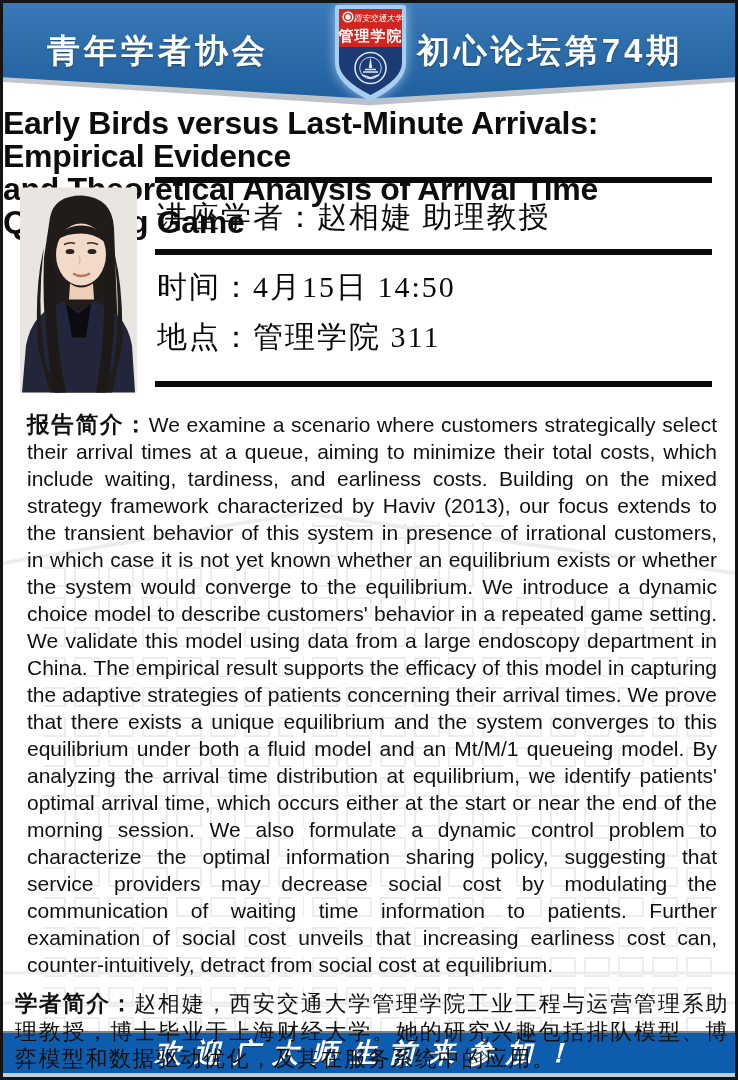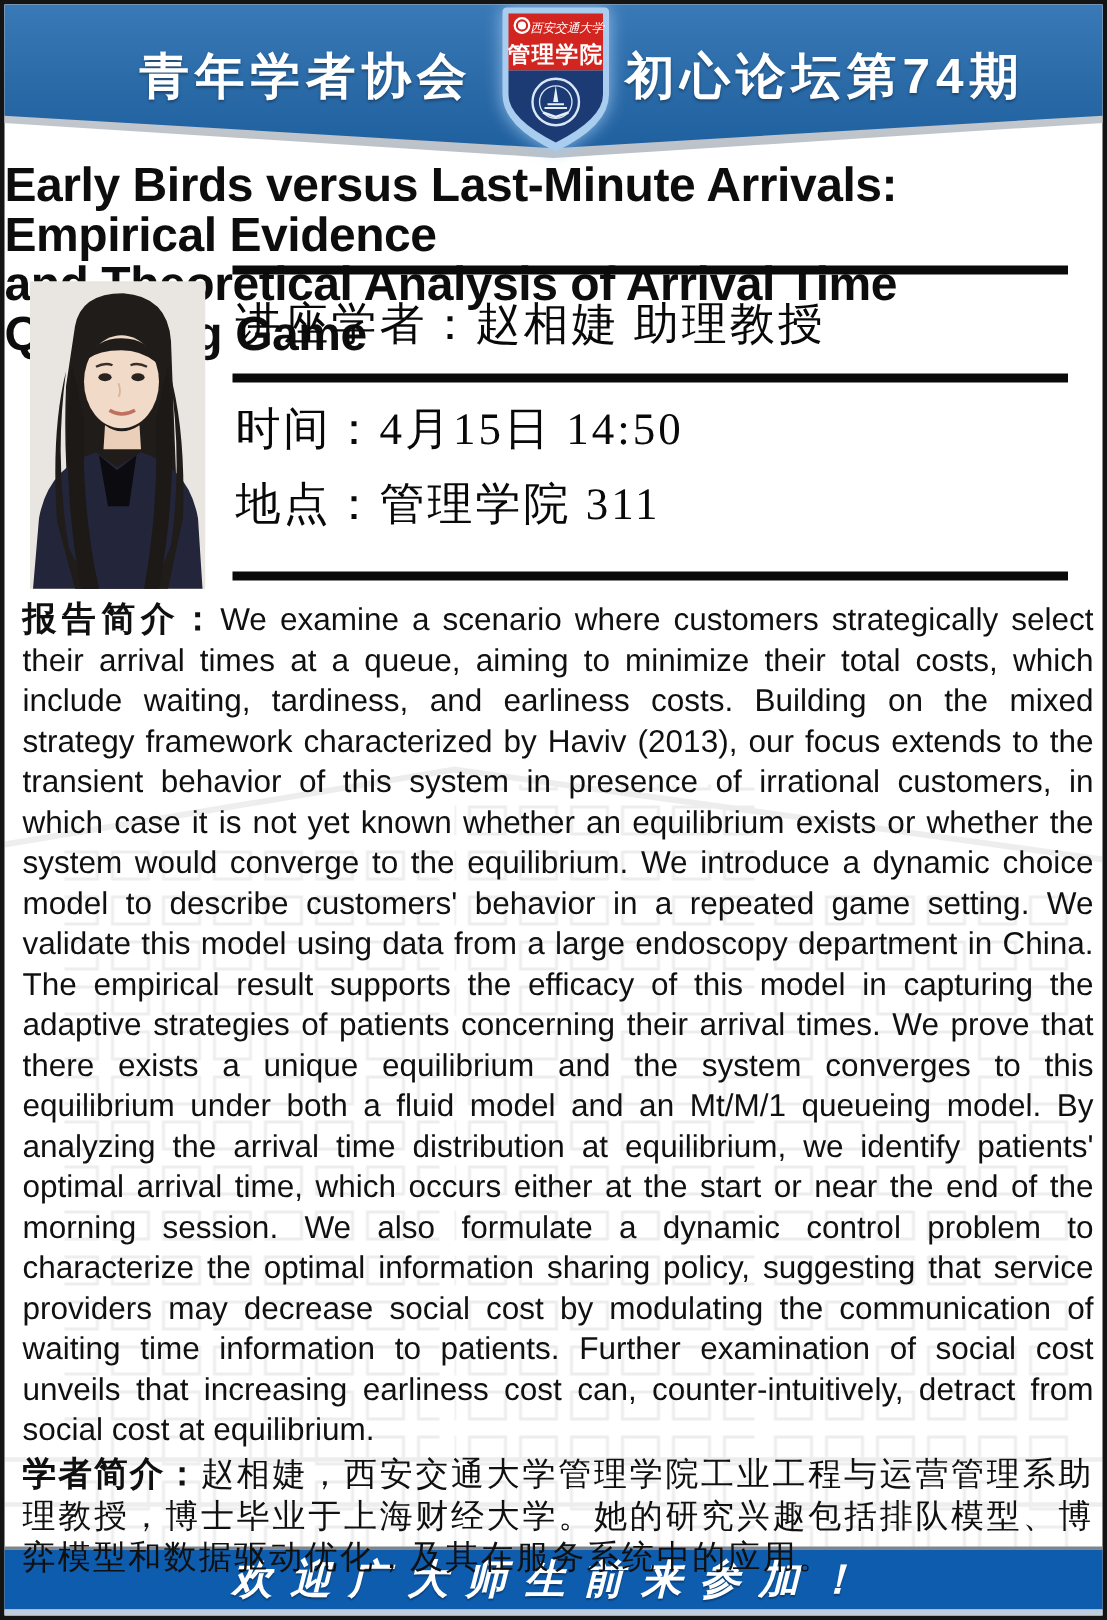--- a/index.html
+++ b/index.html
@@ -18,21 +18,21 @@
     position:absolute;top:-3px;left:-3px;width:738px;height:104px;
     background:linear-gradient(180deg,#3a7ab8 0%,#2a6aa7 55%,#1e5f9f 100%);
     clip-path:polygon(0 0,100% 0,100% 74%,50% 95%,0 74%);
   }
   .banner-title{
     position:absolute;top:26px;color:#ffffff;font-weight:bold;
     font-size:33px;letter-spacing:4px;white-space:nowrap;
     text-shadow:0 1px 2px rgba(0,0,0,.35);
     font-family:"Liberation Sans",sans-serif;
   }
-  .banner-title.left{left:56px;width:290px;text-align:center;font-family:Liberation Serif, serif;}
+  .banner-title.left{left:44px;width:290px;text-align:left;font-family:Liberation Serif, serif;}
   .banner-title.right{right:20px;width:330px;text-align:center;}
   
   .badge{position:absolute;top:1px;left:329px;width:77px;height:100px;filter:drop-shadow(0 0 6px rgba(160,200,240,.9));}
   
   .title-block{
     position:absolute;top:104px;left:0;width:100%;text-align:left;
     color:#0d0d0d;font-weight:bold;font-size:32px;line-height:33px;
     letter-spacing:-0.3px;font-family:"Liberation Sans",sans-serif;
   }
   
@@ -47,21 +47,21 @@
     font-family:"Liberation Serif","DejaVu Serif",serif;
     font-weight:normal;font-size:30px;color:#090909;letter-spacing:2px;white-space:nowrap;
   }
   .info-row.speaker{top:16px;}
   .info-row.time{top:86px;}
   .info-row.place{top:136px;}
   
   .watermark{position:absolute;left:0;right:0;top:500px;bottom:46px;opacity:.08;}
   .text-block{position:absolute;top:396px;left:12px;width:714px;z-index:2;}
   .abstract{
-    margin:0;text-align:justify;color:#101010;
+    margin:12px;text-align:justify;color:#101010;
     font-size:21px;line-height:27px;font-family:"Liberation Sans",sans-serif;
   }
   .abstract .label,.bio .label{
     font-family:"Liberation Serif","DejaVu Serif",serif;
     font-weight:bold;font-size:22.5px;letter-spacing:1px;
   }
   .bio{
     margin:2px 0 0 0;text-align:justify;color:#101010;
     font-size:22px;line-height:27.5px;letter-spacing:1.5px;
     font-family:"Liberation Serif","DejaVu Serif",serif;

